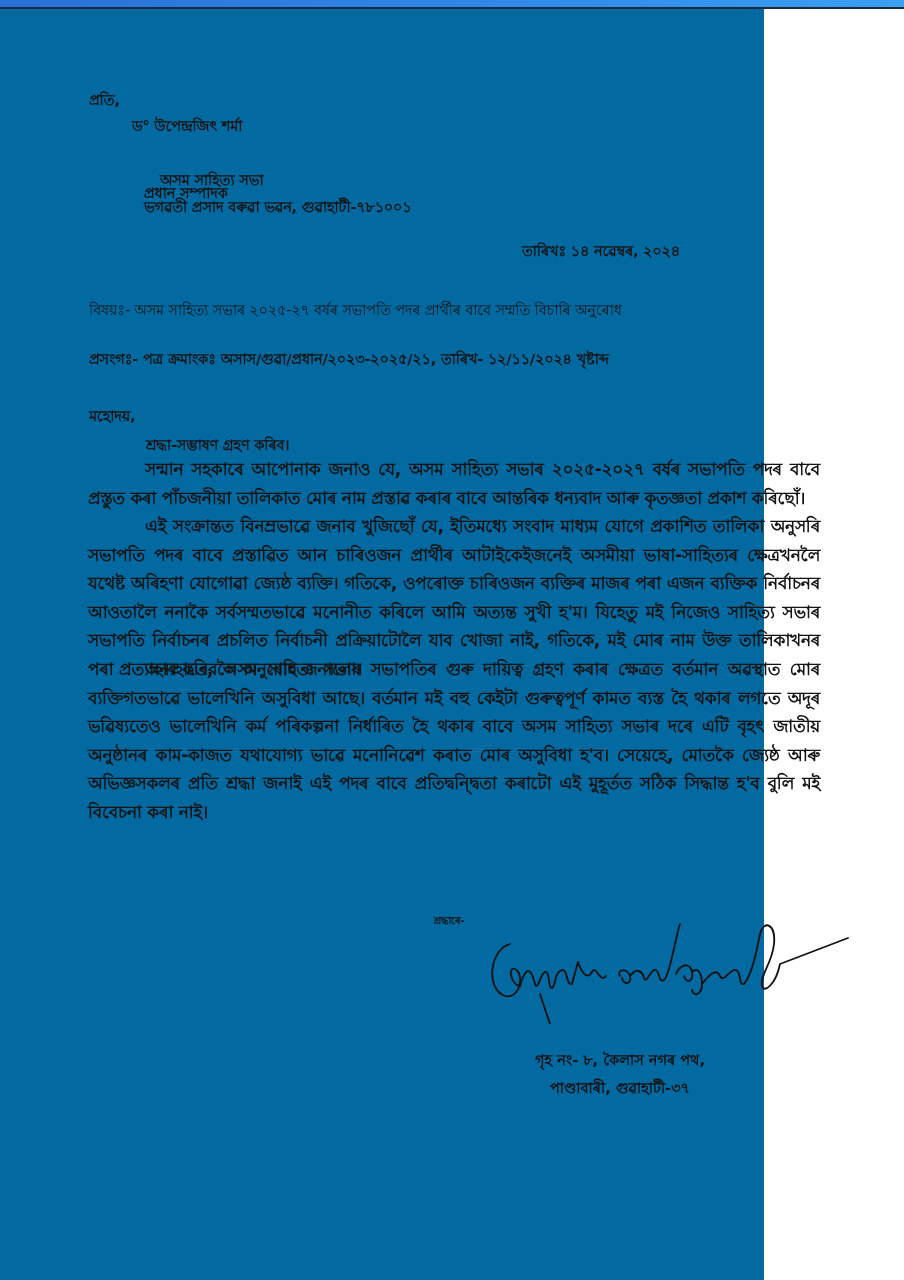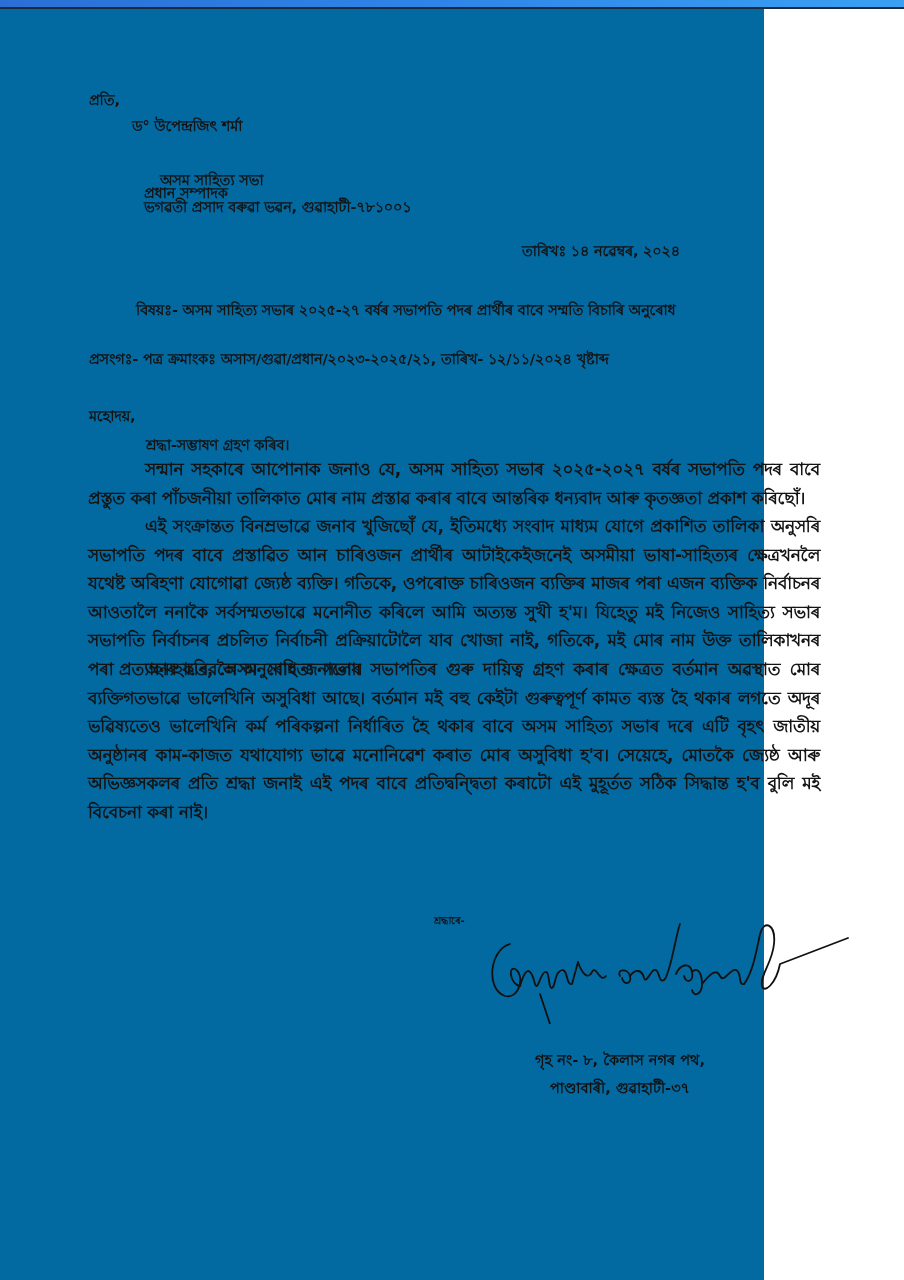--- a/index.html
+++ b/index.html
@@ -44,21 +44,21 @@
       left: 88px;
       width: 732px;
       font-size: 17px;
       line-height: 28.5px;
       font-weight: bold;
       color: #141414;
       text-align: justify;
       text-indent: 57px;
       letter-spacing: -0.3px;
     }
-    .subject { font-weight: 700; margin-left: 47px; }
+    .subject { font-weight: 400; }
     .signature {
       position: absolute;
       left: 480px;
       top: 905px;
       width: 370px;
       height: 110px;
     }
     .sig-block {
       position: absolute;
       left: 500px;

